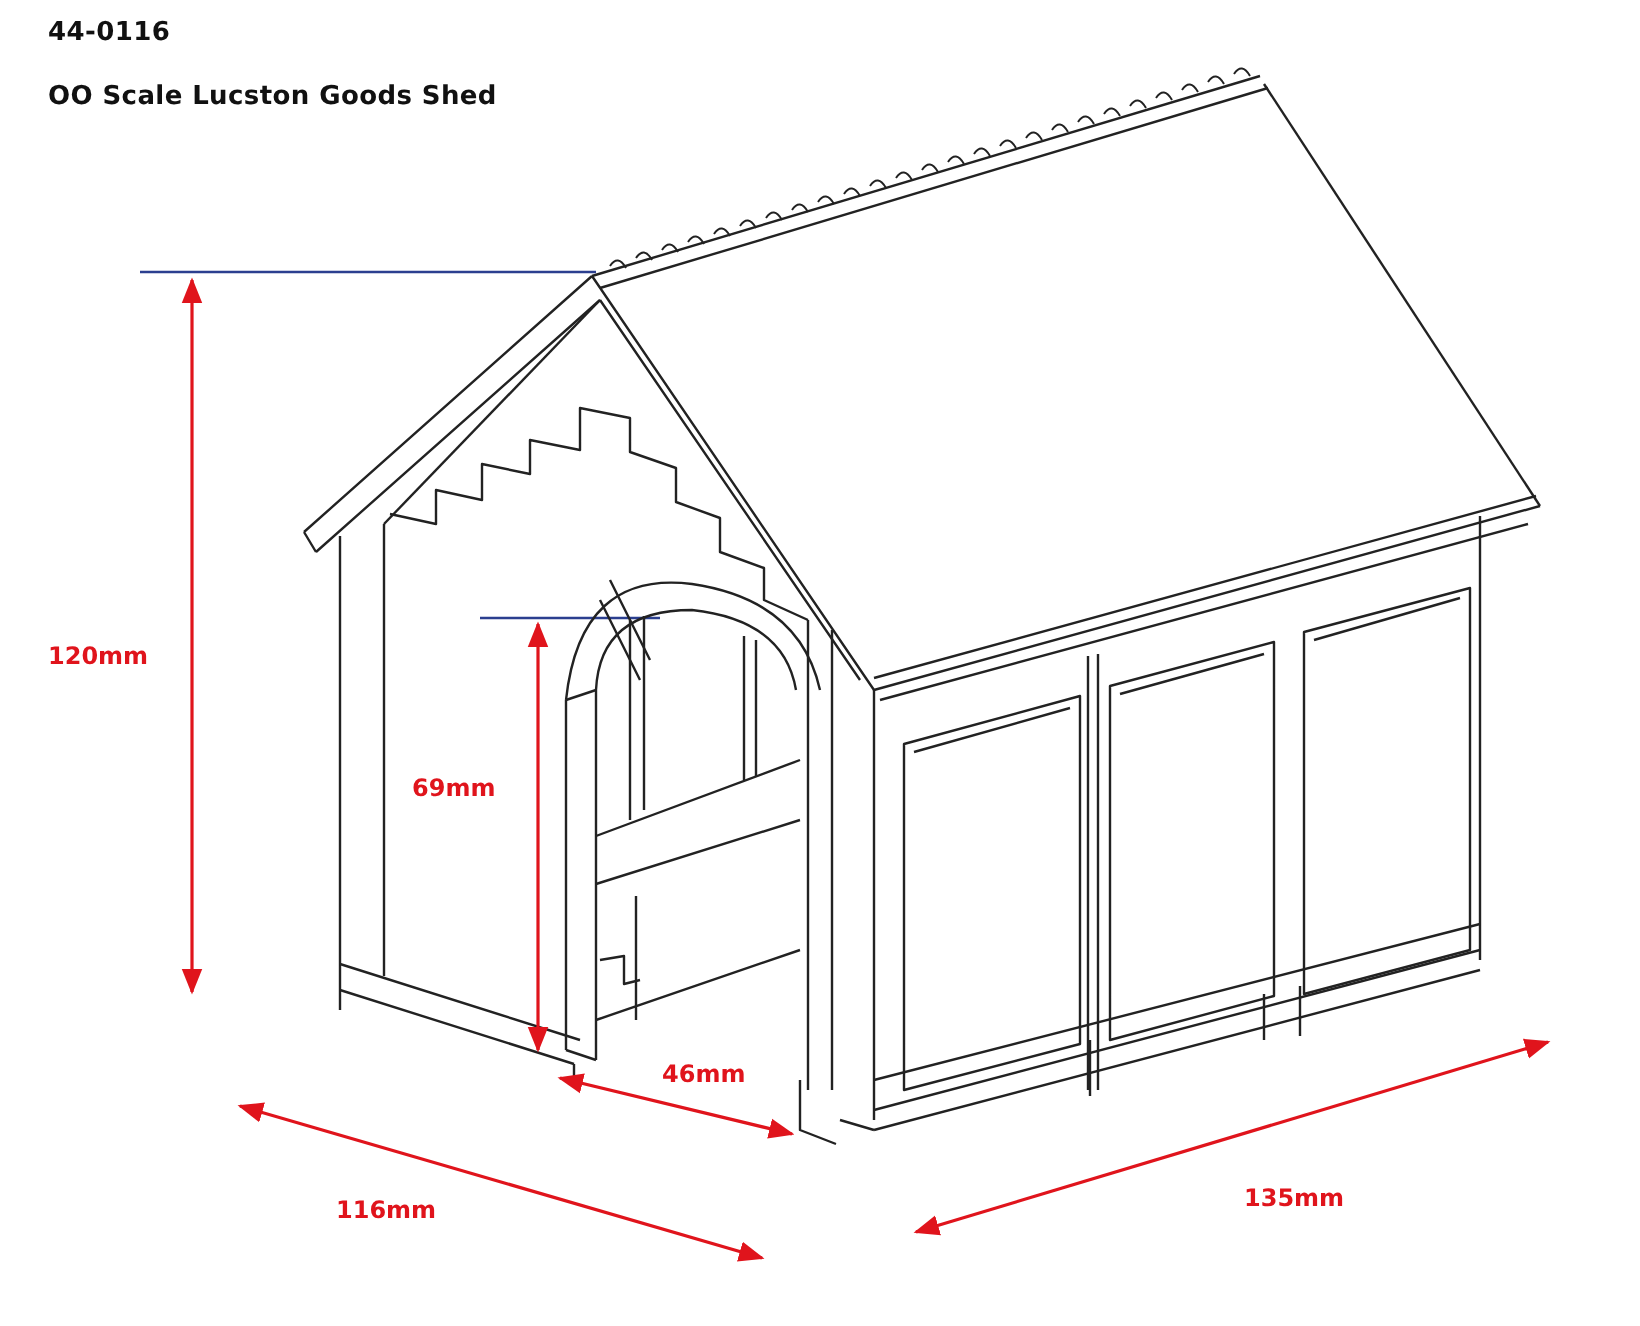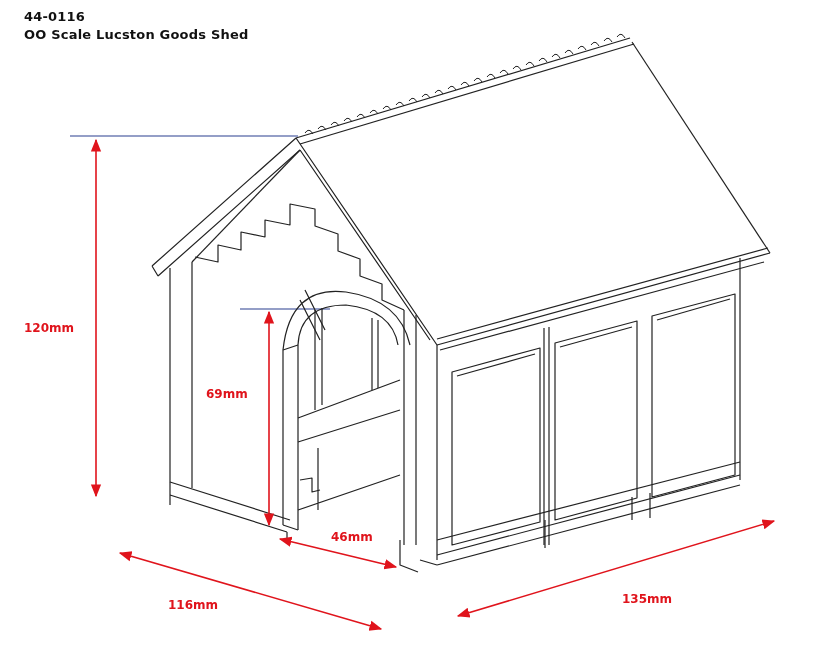--- a/index.html
+++ b/index.html
@@ -1,19 +1,19 @@
 <!DOCTYPE html>
 <html><head>
 <meta charset="utf-8">
 <style>
   html,body{margin:0;padding:0;background:#fff;}
   body{width:820px;height:663px;position:relative;overflow:hidden;font-family:"DejaVu Sans","Liberation Sans",sans-serif;}
   .title{position:absolute;left:24px;font-weight:bold;font-size:13px;color:#111;letter-spacing:0.2px;}
   #code{top:9px;}
-  #name{top:27px;}
+  #name{top:41px;}
   svg{position:absolute;left:0;top:0;}
   .dim{font-family:"DejaVu Sans","Liberation Sans",sans-serif;font-weight:bold;font-size:12px;fill:#e0141c;}
 </style>
 </head>
 <body>
 
 <div class="title" id="code">44-0116</div>
 <div class="title" id="name">OO Scale Lucston Goods Shed</div>
 
 <svg width="820" height="663" viewBox="0 0 820 663">

